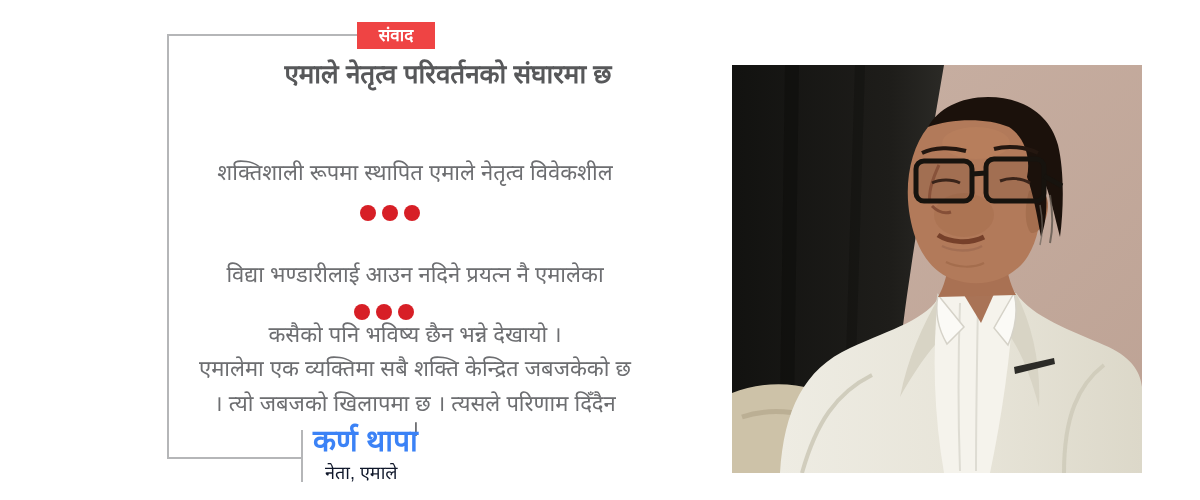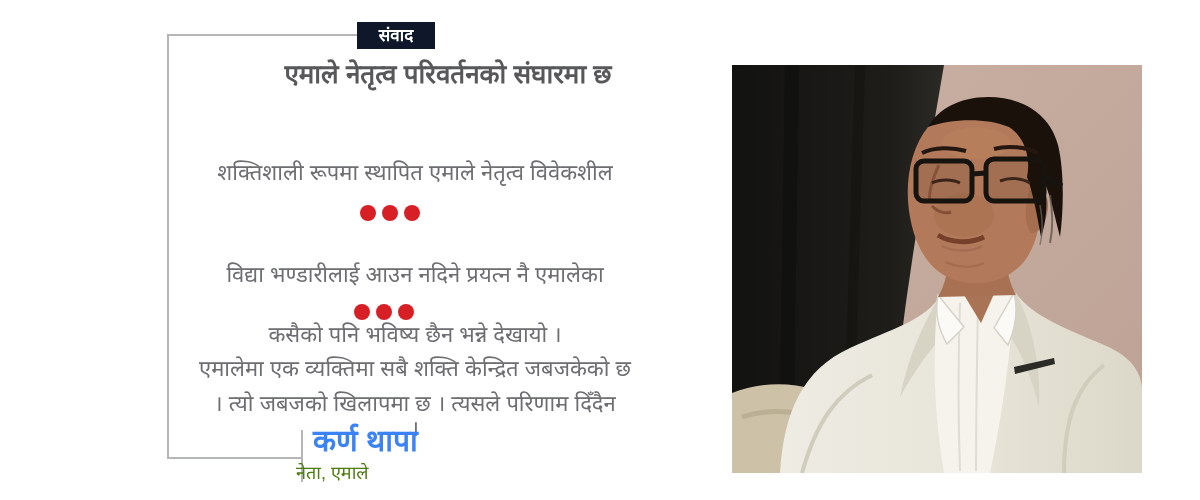--- a/index.html
+++ b/index.html
@@ -19,21 +19,21 @@
   .rule-vert-main   { left: 167px; top: 34px;  width: 2px;   height: 425px; }
   .rule-top-horiz   { left: 167px; top: 34px;  width: 191px; height: 2px; }
   .rule-bottom-horiz{ left: 167px; top: 457px; width: 135px; height: 2px; }
   .rule-name-tick   { left: 301px; top: 430px; width: 2px;   height: 52px; }
 
   
   .badge {
     position: absolute;
     left: 357px; top: 22px;
     width: 78px; height: 27px;
-    background: #0f172a;
+    background: #ef4444;
     color: #ffffff;
     font-weight: bold;
     font-size: 17px;
     display: flex; align-items: center; justify-content: center;
     line-height: 1;
   }
 
   
   .headline {
     position: absolute;
@@ -69,23 +69,23 @@
     position: absolute;
     left: 313px; top: 422px;
     font-size: 30px;
     font-weight: 700;
     color: #3b82f6;
     line-height: 38px;
     white-space: nowrap;
   }
   .attr-role {
     position: absolute;
-    left: 296px; top: 461px;
+    left: 325px; top: 461px;
     font-size: 18px;
-    color: #4d7c0f;
+    color: #0f172a;
     line-height: 24px;
     white-space: nowrap;
   }
 
   
   .photo {
     position: absolute;
     left: 732px; top: 65px;
     width: 410px; height: 408px;
     overflow: hidden;

